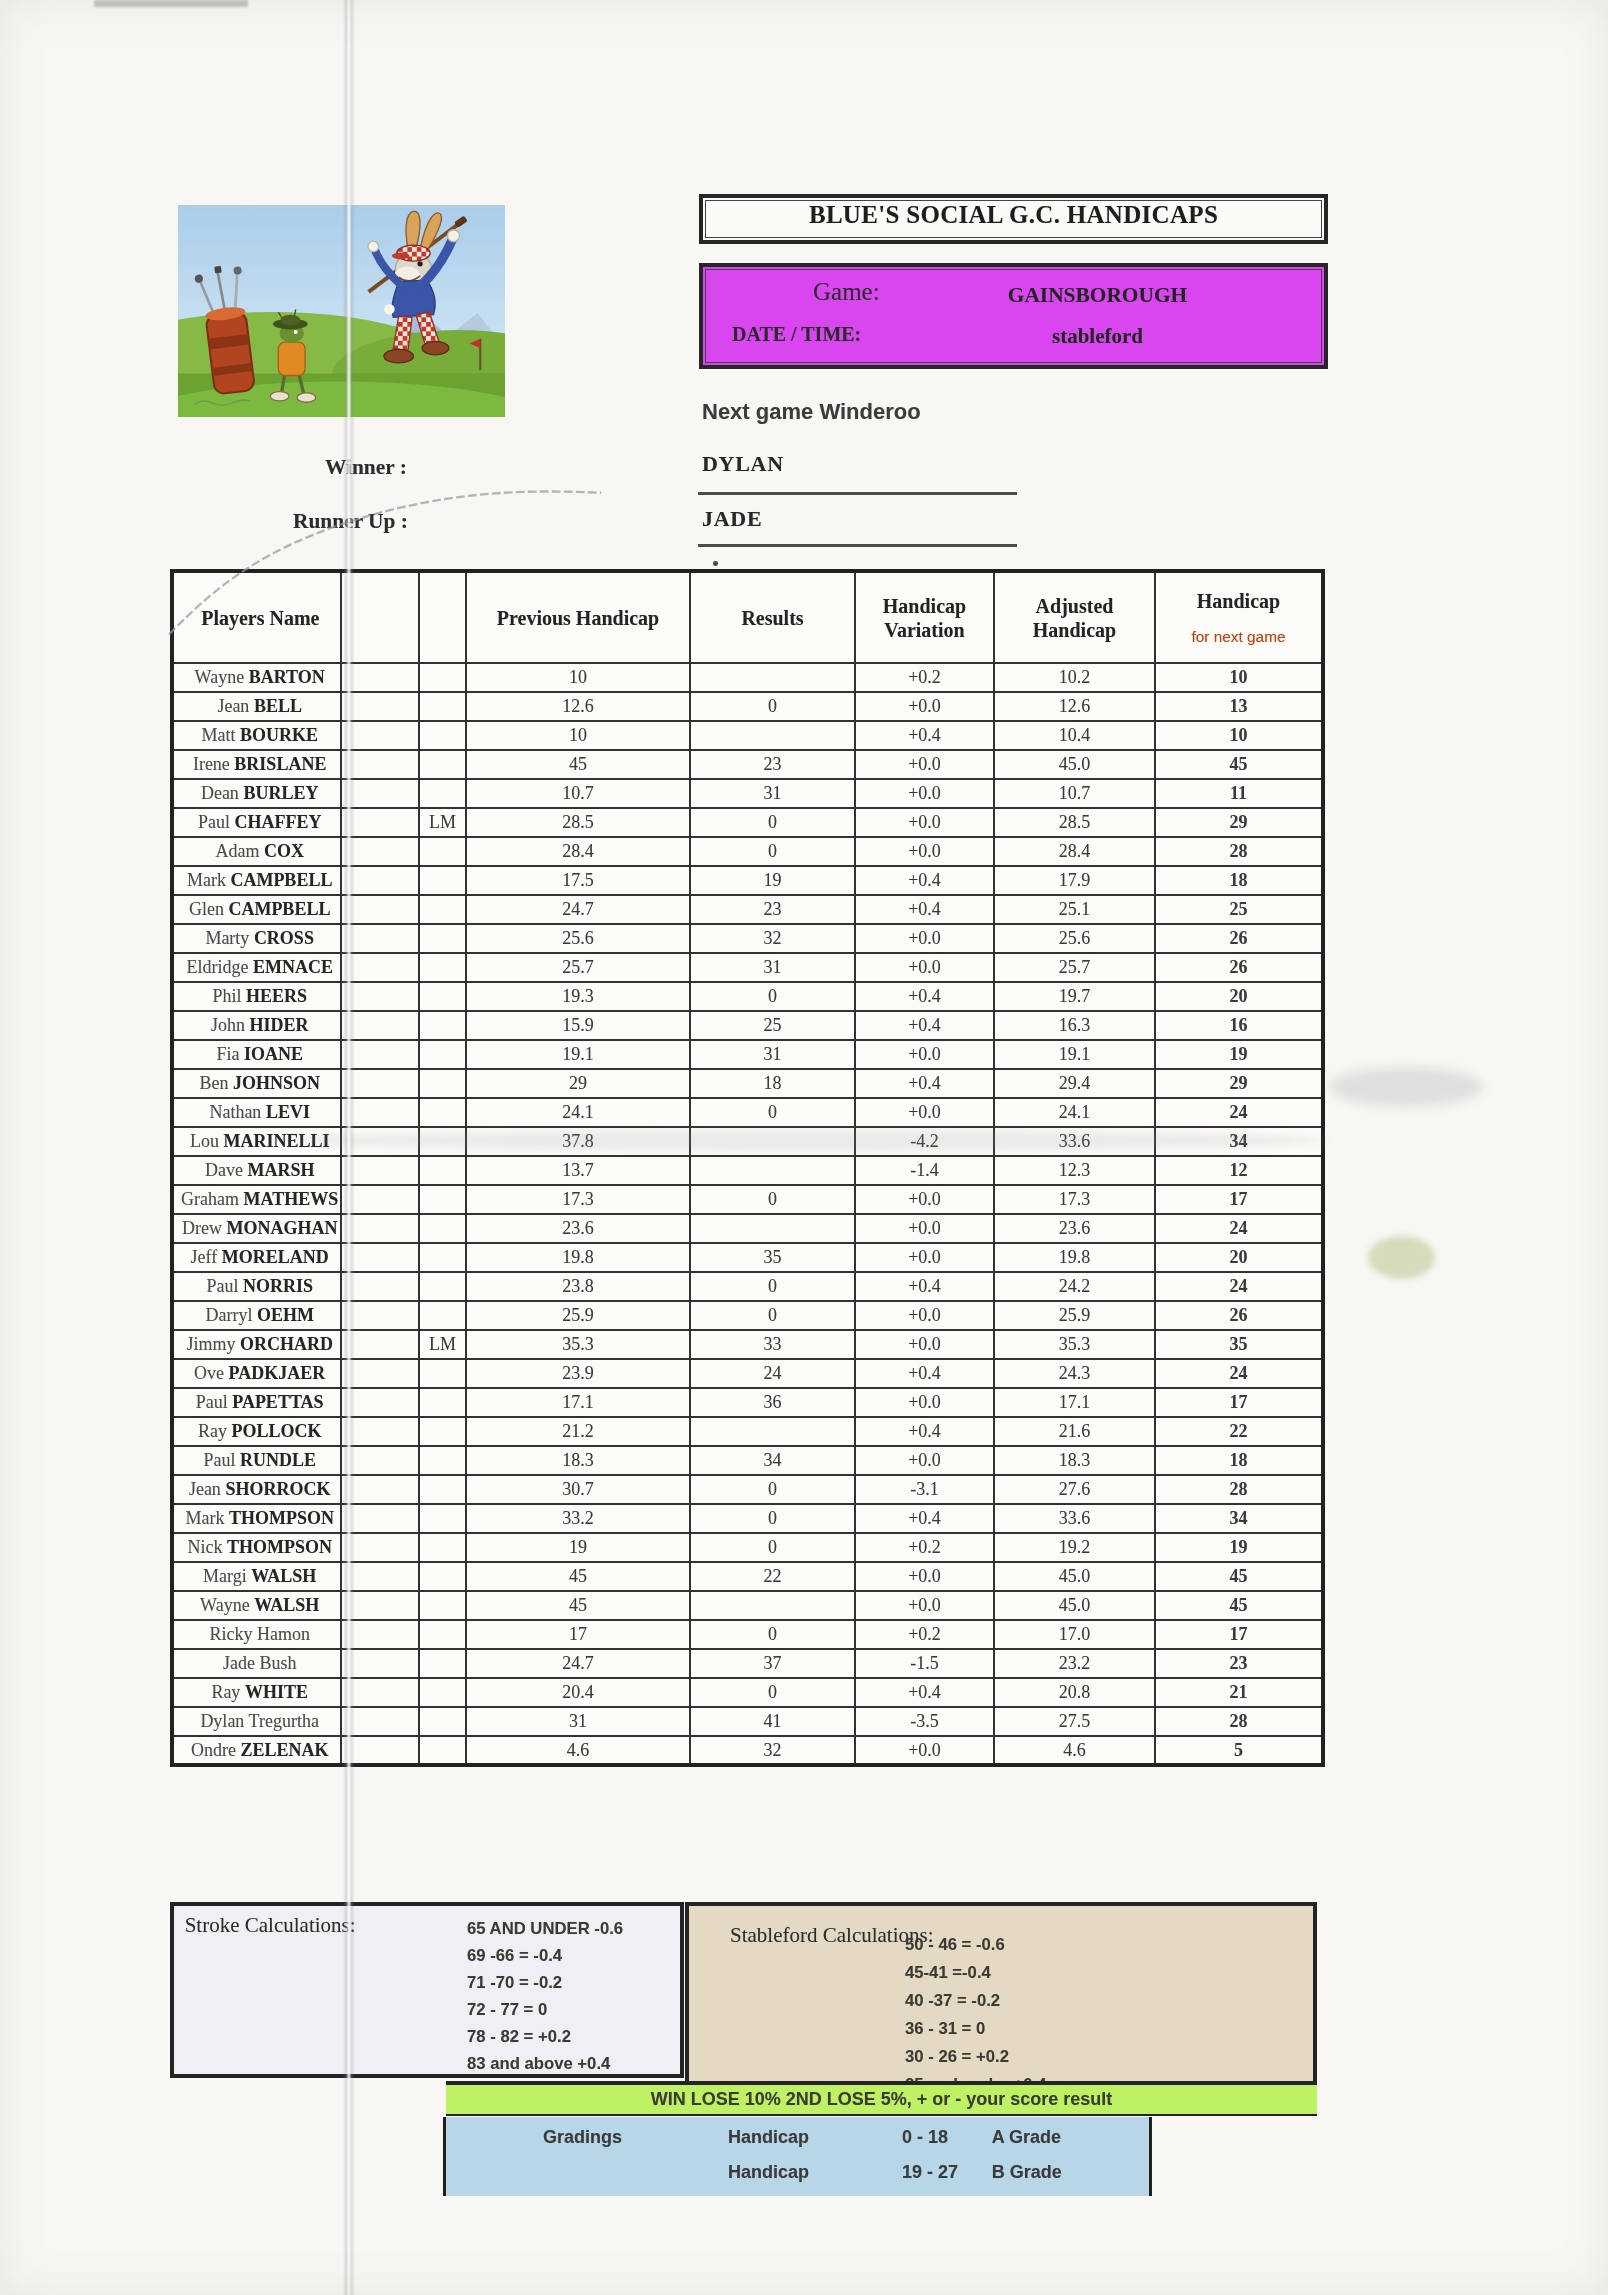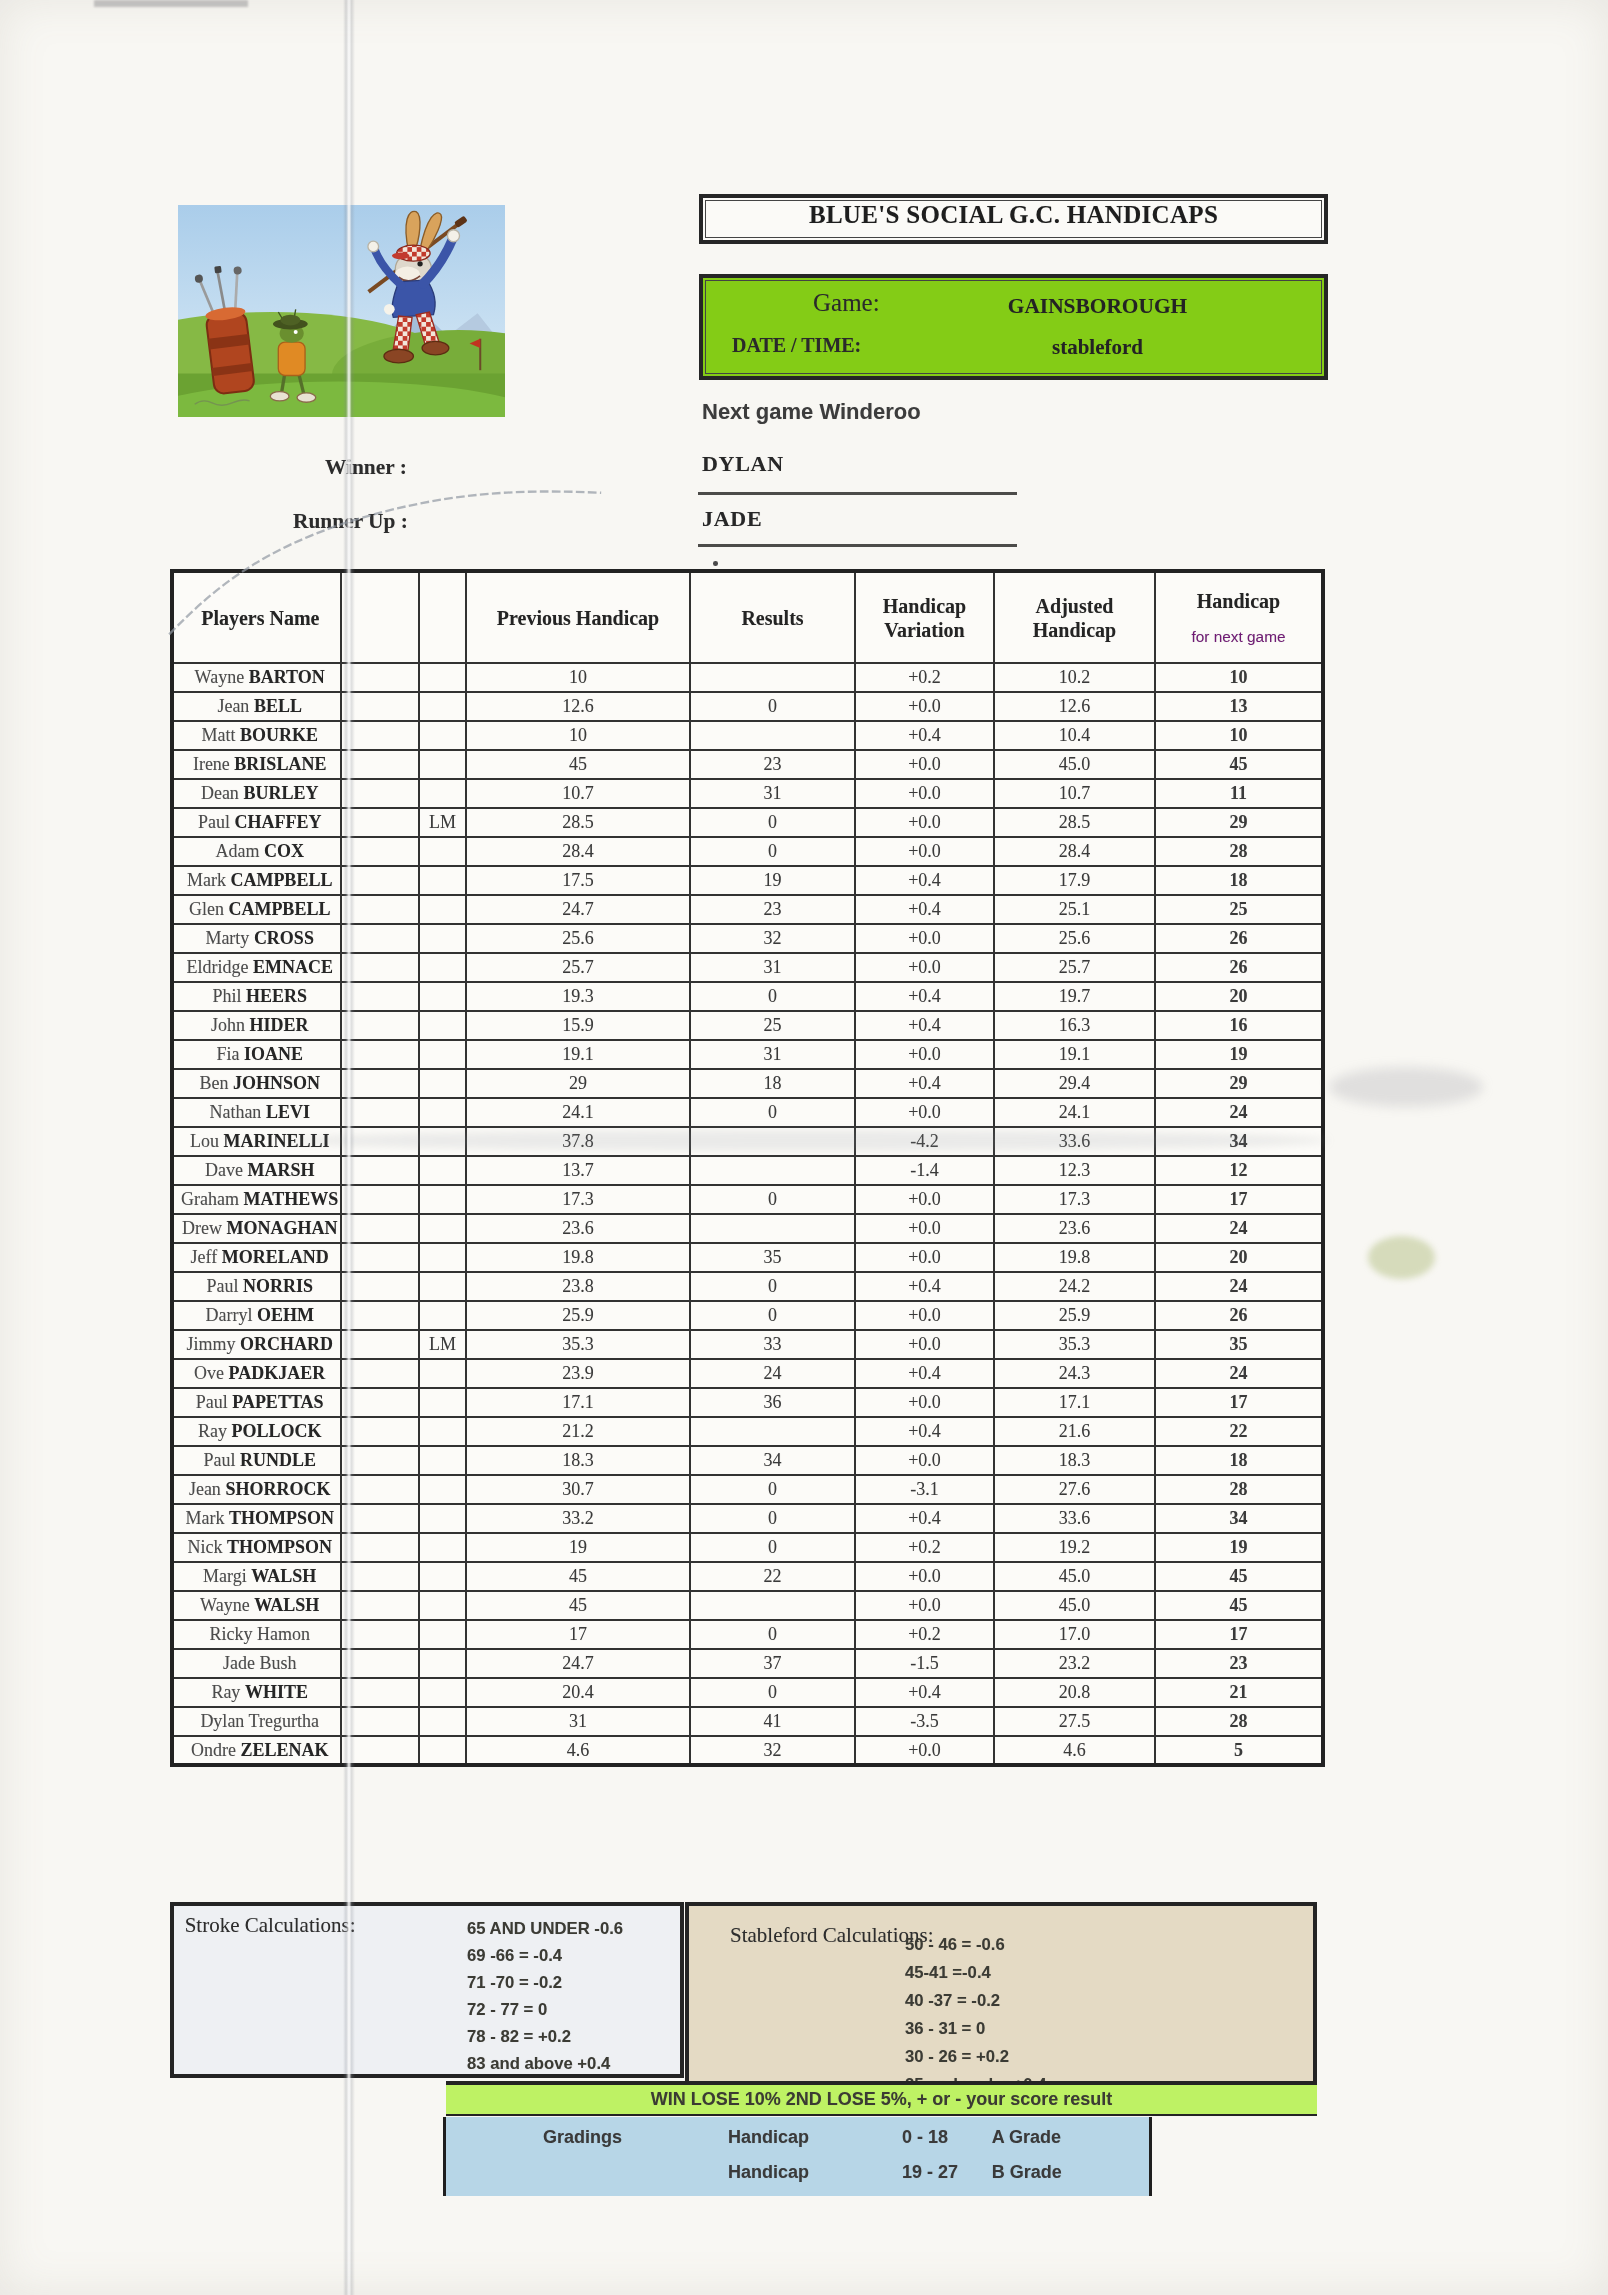--- a/index.html
+++ b/index.html
@@ -13,21 +13,21 @@
   .cartoon{position:absolute;left:178px;top:205px;width:327px;height:212px;z-index:1;}
 
   
   .title-box{position:absolute;left:699px;top:194px;width:629px;height:50px;
         border:4px solid #262626;background:#fbfaf7;box-sizing:border-box;}
   .title-box .inner{position:absolute;inset:2px;border:1.3px solid #444;
         display:flex;align-items:flex-start;justify-content:center;}
   .page-title{font-family:"Liberation Serif",serif;font-weight:bold;font-size:25px;
         letter-spacing:0.3px;color:#1e1e1e;white-space:nowrap;}
   .game-box{position:absolute;left:699px;top:263px;width:629px;height:106px;
-        border:4px solid #262626;background:#84cc16;box-sizing:border-box;margin-top:11px;}
+        border:4px solid #262626;background:#d946ef;box-sizing:border-box;}
   .game-box .inner{position:absolute;inset:2px;border:1.3px solid #444;}
   .g-label{position:absolute;left:110px;top:10.7px;font:25px "Liberation Serif",serif;color:#2a2a2a;}
   .g-value{position:absolute;left:254px;top:16px;width:281px;text-align:center;
         font-family:"Liberation Serif",serif;font-weight:bold;font-size:21.4px;color:#232323;}
   .d-label{position:absolute;left:29px;top:56px;font-family:"Liberation Serif",serif;
         font-weight:bold;font-size:20px;color:#2a2a2a;}
   .d-value{position:absolute;left:254px;top:57px;width:281px;text-align:center;
         font-family:"Liberation Serif",serif;font-weight:bold;font-size:21px;color:#232323;}
 
   
@@ -46,21 +46,21 @@
 
   
   .players-table{position:absolute;left:170px;top:569px;border-collapse:collapse;
         table-layout:fixed;background:#fcfbf8;border:4px solid #222;}
   .players-table th,.players-table td{border:2px solid #323232;border-top-width:2.7px;
         border-bottom-width:2.7px;padding:0;box-sizing:border-box;overflow:visible;}
   .players-table thead th{height:92px;font-family:"Liberation Serif",serif;font-size:20px;
         font-weight:bold;color:#242424;text-align:center;vertical-align:middle;line-height:1.2;}
   th.h-name{text-align:left;padding-left:6.7px;}
   .h-sub{display:block;font-family:"Liberation Sans",sans-serif;font-size:15.4px;
-        font-weight:normal;color:#701a75;margin-top:15px;}
+        font-weight:normal;color:#c2410c;margin-top:15px;}
   .players-table tbody td{height:29px;font-family:"Liberation Serif",serif;font-size:18px;
         color:#3a3a3a;text-align:center;vertical-align:middle;}
   td.col-name{text-align:left;padding-left:5.3px;font-family:"Liberation Sans",sans-serif;
         font-size:18.7px;white-space:nowrap;}
   .fname,.lname{color:#4c4c4c;}
   .lname.caps{font-weight:bold;color:#262626;}
   td.col-lm{font-size:18.7px;}
   td.col-next{font-weight:bold;color:#2d2d2d;}
 
   

